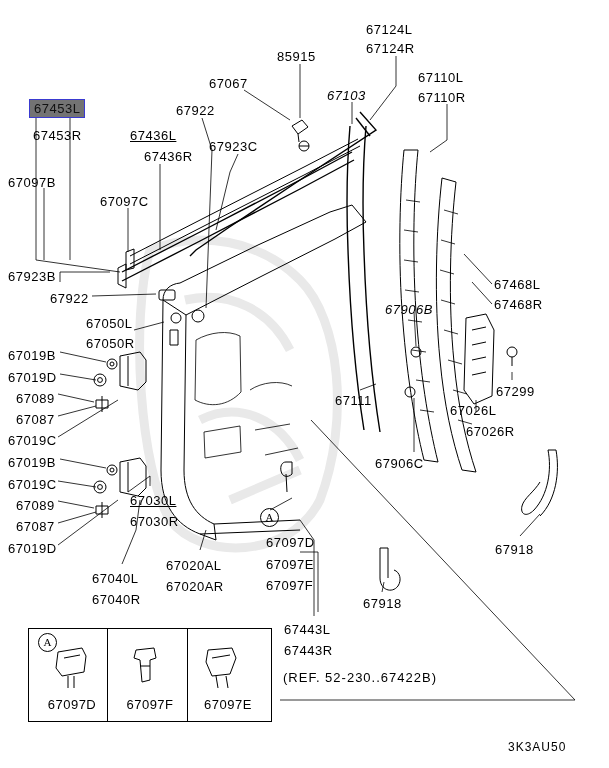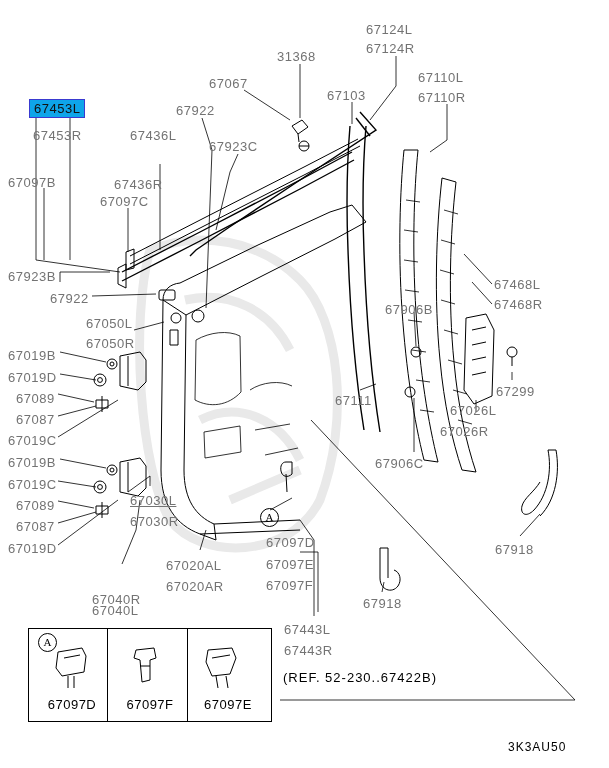--- a/index.html
+++ b/index.html
@@ -12,25 +12,25 @@
     overflow:hidden;
   }
   #diagram{
     position:absolute;left:0;top:0;width:609px;height:768px;
   }
   .lbl{
     position:absolute;
     font-size:13px;
     letter-spacing:0.5px;
     white-space:nowrap;
-    color:#737373;
+    color:#000000;
     font-family:"Liberation Sans", sans-serif;
   }
   .lbl.hi{
-    background:#0ea5e9;
+    background:#737373;
     border:1.5px solid #3a3ad0;
     padding:1px 4px;
     color:#111;
     font-weight:normal;
   }
   .ref{
     position:absolute;
     font-size:13px;
     letter-spacing:1px;
     white-space:nowrap;
@@ -322,61 +322,61 @@
 <div class="legend-lbl" style="left:36px;top:697px;width:72px;">67097D</div>
 <div class="legend-lbl" style="left:114px;top:697px;width:72px;">67097F</div>
 <div class="legend-lbl" style="left:192px;top:697px;width:72px;">67097E</div>
 
 <div class="circA" style="left:260px;top:508px;">A</div>
 <div class="circA" style="left:38px;top:633px;">A</div>
 
 <div class="lbl hi" style="left:29px;top:99px;">67453L</div>
 <div class="lbl" style="left:366px;top:22px;">67124L</div>
 <div class="lbl" style="left:366px;top:41px;">67124R</div>
-<div class="lbl" style="left:277px;top:49px;">31368</div>
+<div class="lbl" style="left:277px;top:49px;">85915</div>
 <div class="lbl" style="left:418px;top:70px;">67110L</div>
 <div class="lbl" style="left:209px;top:76px;">67067</div>
 <div class="lbl" style="left:418px;top:90px;">67110R</div>
-<div class="lbl" style="left:327px;top:88px;">67103</div>
+<div class="lbl" style="left:327px;top:88px;font-style:italic;">67103</div>
 <div class="lbl" style="left:176px;top:103px;">67922</div>
-<div class="lbl" style="left:130px;top:128px;">67436L</div>
+<div class="lbl" style="left:130px;top:128px;text-decoration:underline;">67436L</div>
 <div class="lbl" style="left:209px;top:139px;">67923C</div>
 <div class="lbl" style="left:33px;top:128px;">67453R</div>
-<div class="lbl" style="left:114px;top:149px;margin-top:28px;">67436R</div>
+<div class="lbl" style="left:144px;top:149px;">67436R</div>
 <div class="lbl" style="left:8px;top:175px;">67097B</div>
 <div class="lbl" style="left:100px;top:194px;">67097C</div>
 <div class="lbl" style="left:8px;top:269px;">67923B</div>
 <div class="lbl" style="left:494px;top:277px;text-align:right;">67468L</div>
 <div class="lbl" style="left:50px;top:291px;">67922</div>
-<div class="lbl" style="left:385px;top:302px;">67906B</div>
+<div class="lbl" style="left:385px;top:302px;font-style:italic;">67906B</div>
 <div class="lbl" style="left:494px;top:297px;">67468R</div>
 <div class="lbl" style="left:86px;top:316px;">67050L</div>
 <div class="lbl" style="left:86px;top:336px;">67050R</div>
 <div class="lbl" style="left:8px;top:348px;">67019B</div>
 <div class="lbl" style="left:496px;top:384px;">67299</div>
 <div class="lbl" style="left:8px;top:370px;">67019D</div>
 <div class="lbl" style="left:16px;top:391px;">67089</div>
 <div class="lbl" style="left:335px;top:393px;text-align:right;">67111</div>
 <div class="lbl" style="left:450px;top:403px;">67026L</div>
 <div class="lbl" style="left:16px;top:412px;">67087</div>
-<div class="lbl" style="left:440px;top:424px;">67026R</div>
+<div class="lbl" style="left:466px;top:424px;">67026R</div>
 <div class="lbl" style="left:8px;top:433px;">67019C</div>
 <div class="lbl" style="left:8px;top:455px;">67019B</div>
 <div class="lbl" style="left:375px;top:456px;">67906C</div>
 <div class="lbl" style="left:8px;top:477px;">67019C</div>
 <div class="lbl" style="left:130px;top:493px;text-decoration:underline;">67030L</div>
 <div class="lbl" style="left:16px;top:498px;">67089</div>
 <div class="lbl" style="left:130px;top:514px;">67030R</div>
 <div class="lbl" style="left:16px;top:519px;">67087</div>
 <div class="lbl" style="left:8px;top:541px;">67019D</div>
 <div class="lbl" style="left:495px;top:542px;">67918</div>
 <div class="lbl" style="left:266px;top:535px;">67097D</div>
 <div class="lbl" style="left:166px;top:558px;">67020AL</div>
 <div class="lbl" style="left:266px;top:557px;">67097E</div>
-<div class="lbl" style="left:92px;top:571px;margin-top:32px;">67040L</div>
+<div class="lbl" style="left:92px;top:571px;">67040L</div>
 <div class="lbl" style="left:166px;top:579px;">67020AR</div>
 <div class="lbl" style="left:266px;top:578px;">67097F</div>
 <div class="lbl" style="left:92px;top:592px;">67040R</div>
 <div class="lbl" style="left:363px;top:596px;">67918</div>
 <div class="lbl" style="left:284px;top:622px;">67443L</div>
 <div class="lbl" style="left:284px;top:643px;">67443R</div>
 
 <div class="ref" style="left:283px;top:670px;">(REF. 52-230..67422B)</div>
 
 <div class="code" style="left:508px;top:740px;">3K3AU50</div>

